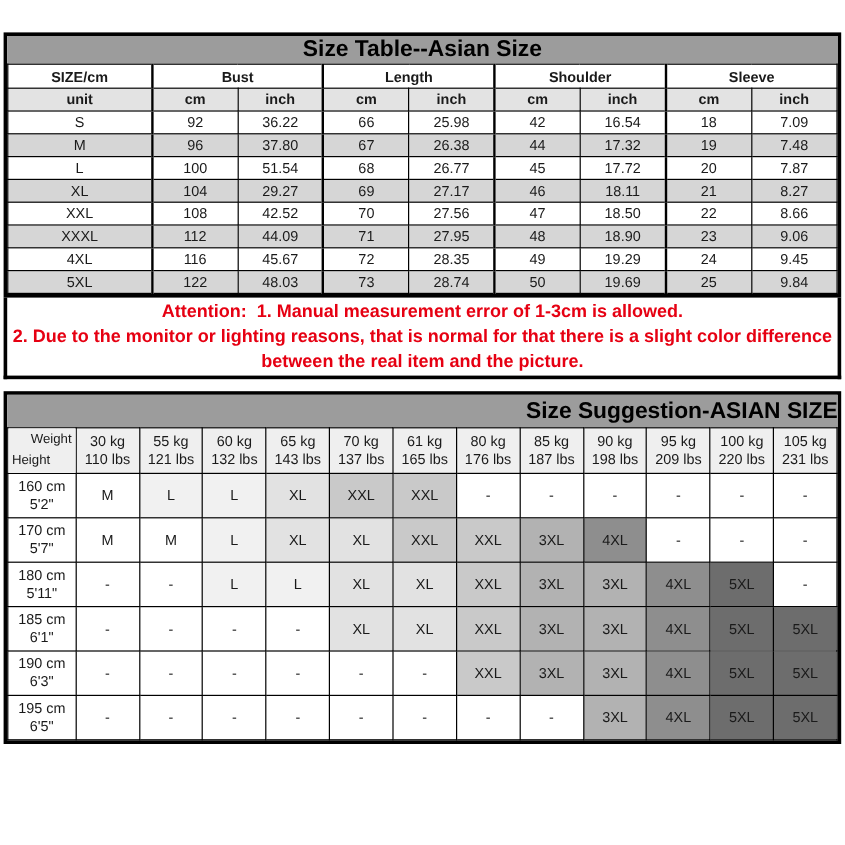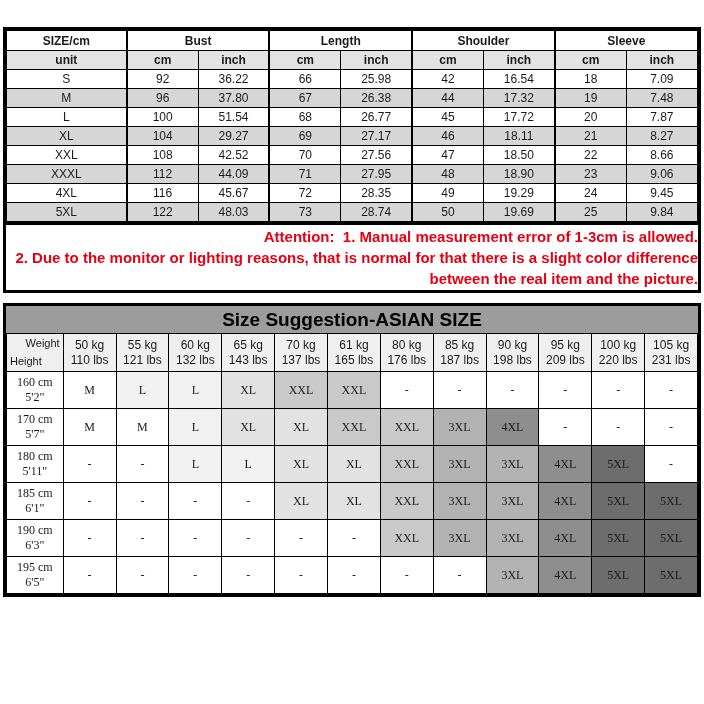--- a/index.html
+++ b/index.html
@@ -40,42 +40,43 @@
     display: flex; flex-direction: column; justify-content: center;
     text-align: center;
     font-weight: bold; font-size: 15px; line-height: 21px;
     white-space: pre-wrap;
   }
 
   
   .box2 { border: 3px solid #000; margin-top: 10px; }
   .bar-title2 {
     background: #9c9c9c;
-    text-align: center; font-weight: bold; font-size: 19px;
+    text-align: right; font-weight: bold; font-size: 19px;
     line-height: 27px; height: 27px; color: #000;
   }
   .t2 th, .t2 td { font-size: 12px; line-height: 15px; }
   .t2 thead th { height: 38px; background: #efefef; font-weight: normal; }
-  .t2 tbody tr { height: 37px; font-family: Liberation Serif, serif; }
+  .t2 tbody tr { height: 37px; }
   .t2 .h-label { background: #fff; }
   .corner {
     position: relative; background: #b2b2b2; padding: 0;
     background-image: linear-gradient(to bottom right,
       transparent calc(50% - 1px), #3a3a3a calc(50% - 1px),
       #3a3a3a calc(50% + 1px), transparent calc(50% + 1px));
   }
   .corner .w { position: absolute; top: 2px; right: 3px; font-size: 11px; }
   .corner .h { position: absolute; bottom: 2px; left: 3px; font-size: 11px; }
 </style>
 </head>
 <body>
 
 <div class="sheet">
 
   <div class="box1">
+    <div class="bar-title">Size Table--Asian Size</div>
     <table class="t1">
       <colgroup>
         <col style="width:17.4%">
         <col style="width:10.325%">
           <col style="width:10.325%">
           <col style="width:10.325%">
           <col style="width:10.325%">
         <col style="width:10.325%">
           <col style="width:10.325%">
           <col style="width:10.325%">
@@ -187,21 +188,21 @@
             <td>28.74</td>
             <td>50</td>
             <td>19.69</td>
             <td>25</td>
             <td>9.84</td>
           </tr>
         </tbody>
     </table>
   </div>
 
-  <div class="attention" style="color: rgb(230, 0, 18); align-items: flex-end;">
+  <div class="attention" style="color: rgb(230, 0, 18);">
     <div>Attention:  1. Manual measurement error of 1-3cm is allowed.</div>
     <div>2. Due to the monitor or lighting reasons, that is normal for that there is a slight color difference</div>
     <div>between the real item and the picture.</div>
   </div>
 
   <div class="box2">
     <div class="bar-title2">Size Suggestion-ASIAN SIZE</div>
     <table class="t2">
       <colgroup>
         <col style="width:8.2%">
@@ -218,21 +219,21 @@
           <col style="width:7.65%">
           <col style="width:7.65%">
       </colgroup>
       <thead>
         <tr>
           <th class="corner">
             <span class="w">Weight</span>
             <span class="h">Height</span>
           </th>
         <th>
-              <div>50 kg</div>
+              <div>30 kg</div>
               <div>110 lbs</div>
             </th>
             <th>
               <div>55 kg</div>
               <div>121 lbs</div>
             </th>
             <th>
               <div>60 kg</div>
               <div>132 lbs</div>
             </th>

